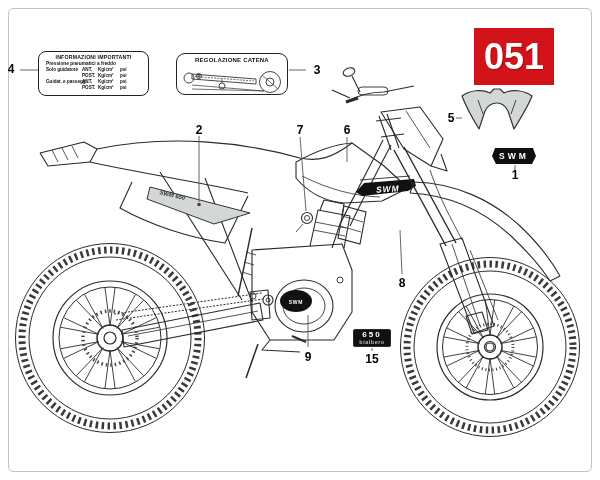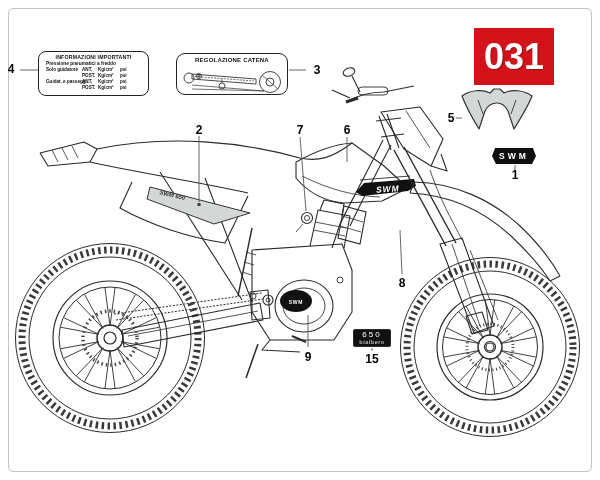--- a/index.html
+++ b/index.html
@@ -46,21 +46,21 @@
     position:absolute; left:492px; top:148px; width:44px; height:16px;
     background:#0f0f0f; color:#fff; font-size:8.5px; font-weight:bold;
     letter-spacing:3px; text-align:center; line-height:16px;
     clip-path:polygon(7% 0, 93% 0, 100% 50%, 91% 100%, 9% 100%, 0 50%);
   }
   .model-badge {
     position:absolute; left:353px; top:329px; width:38px; height:18px;
     background:#101010; border-radius:2px; text-align:center; overflow:hidden;
     border:1px solid #2c2c2c; box-sizing:border-box;
   }
-  .model-badge .l1 { color:#ffffff; font-size:8px; font-weight:normal; letter-spacing:2px; line-height:9px; }
+  .model-badge .l1 { color:#ffffff; font-size:8px; font-weight:bold; letter-spacing:2px; line-height:9px; }
   .model-badge .l2 { color:#b9b9b9; font-size:5.5px; font-weight:bold; letter-spacing:0.5px; line-height:7px; }
 
   
   .callout {
     position:absolute; width:18px; text-align:center;
     font-size:12px; font-weight:bold; color:#000; cursor:default;
   }
   .c1  { left:506px; top:168px; }
   .c2  { left:190px; top:123px; }
   .c3  { left:308px; top:63px;  }
@@ -281,21 +281,21 @@
         <circle cx="90" cy="17" r="4"></circle>
         <path d="M82 10 L98 24" stroke-width="0.7"></path>
         <circle cx="42" cy="21" r="3"></circle>
         <path d="M42 18 v-4" stroke-width="0.7"></path>
         <path d="M12 20 L84 26 M12 24 L84 26" stroke-width="0.7"></path>
       </g>
     </svg>
   </div>
 
   <div class="red-badge">
-    <span>031</span>
+    <span>051</span>
   </div>
 
   <div class="swm-plate">
     <span>SWM</span>
   </div>
 
   <div class="model-badge">
     <div class="l1">650</div>
     <div class="l2">bialbero</div>
   </div>

